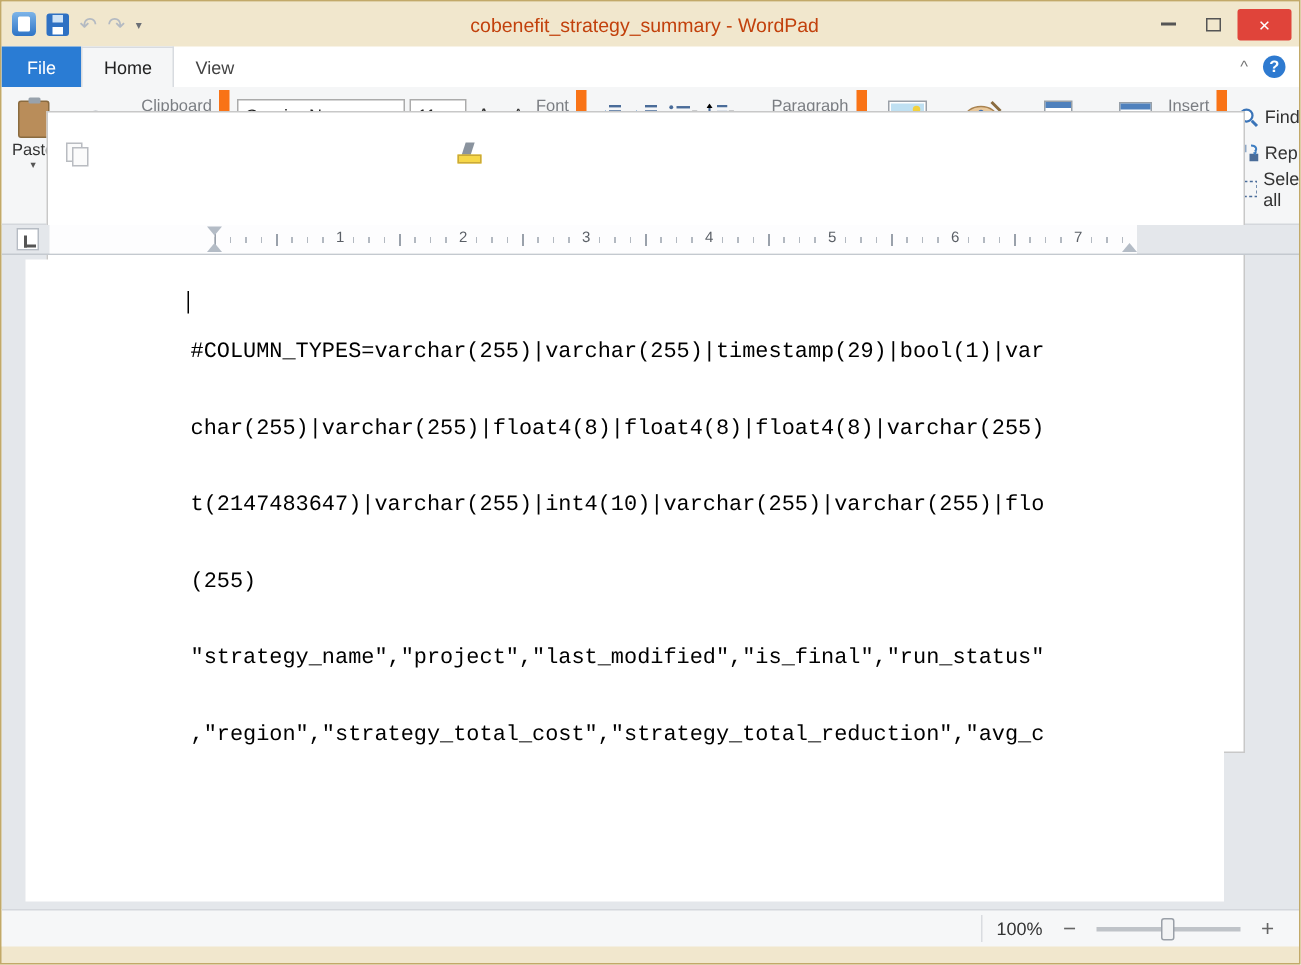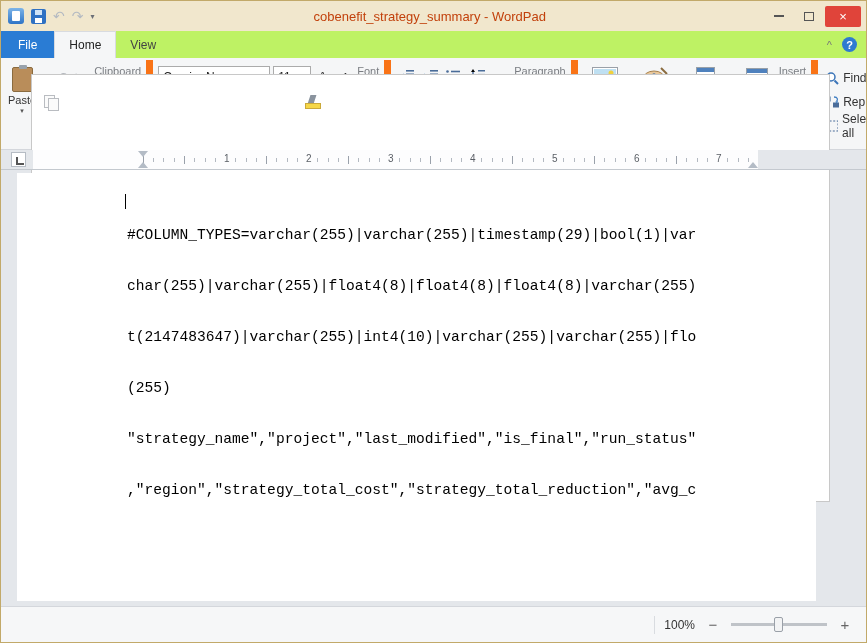--- a/index.html
+++ b/index.html
@@ -20,21 +20,21 @@
   .qat-save::after { content: ""; position: absolute; left: 4px; bottom: 1px; right: 4px; height: 5px; background: #fff; }
   .qat-glyph { font-size: 14px; color: #b4bac2; line-height: 1; }
   .qat-drop { font-size: 8px; color: #6b6f76; }
   .title { flex: 1; text-align: center; font-size: 13px; color: #c2410c; }
   .win-controls { display: flex; align-items: center; gap: 2px; padding-right: 5px; }
   .win-btn { width: 28px; height: 21px; display: flex; align-items: center; justify-content: center; }
   .min-bar { width: 10px; height: 2px; background: #555; }
   .max-box { width: 10px; height: 9px; border: 1px solid #555; }
   .close-btn { width: 36px; height: 21px; background: #e0443a; border-radius: 2px; color: #fff; display: flex; align-items: center; justify-content: center; font-size: 13px; }
   
-  .tabrow { height: 27px; display: flex; align-items: stretch; background: #bef264; }
+  .tabrow { height: 27px; display: flex; align-items: stretch; background: #ffffff; }
   .tab { padding: 5px 14px; font-size: 12px; color: #444; display: flex; align-items: center; }
   .tab-file { background: #2a7cd4; color: #fff; padding: 5px 17px; }
   .tab-active { background: #f5f6f7; color: #222; border: 1px solid #d8dbe0; border-bottom: none; }
   .tab-right { margin-left: auto; display: flex; align-items: center; gap: 10px; padding-right: 9px; }
   .collapse { color: #777; font-size: 11px; }
   .help { width: 15px; height: 15px; border-radius: 50%; background: #2e7ad0; color: #fff; font-size: 11px; font-weight: bold; display: flex; align-items: center; justify-content: center; }
   
   .ribbon { height: 92px; background: #f5f6f7; border-bottom: 1px solid #d4d7dc; display: flex; padding: 2px 0 0 2px; }
   .group { display: flex; flex-direction: row; border-right: 7px solid #f97316; padding: 2px 5px 0 5px; justify-content: center; }
   .group-content { flex: 1; display: flex; }
@@ -99,21 +99,21 @@
   .ruler-num { position: absolute; top: 3px; font-size: 10px; color: #5a5f66; background: #fdfdfe; padding: 0 2px; }
   .marker-first { position: absolute; left: 105px; top: 1px; width: 0; height: 0; border-left: 5px solid transparent; border-right: 5px solid transparent; border-top: 6px solid #b4bcc6; }
   .marker-hang  { position: absolute; left: 105px; bottom: 1px; width: 0; height: 0; border-left: 5px solid transparent; border-right: 5px solid transparent; border-bottom: 6px solid #b4bcc6; }
   .marker-right { position: absolute; left: 715px; bottom: 1px; width: 0; height: 0; border-left: 5px solid transparent; border-right: 5px solid transparent; border-bottom: 6px solid #b4bcc6; }
   
   .doc-area { height: 436px; background: #e4e7eb; overflow: hidden; }
   .page { width: 799px; height: 428px; background: #fff; margin: 3px 0 0 16px; position: relative; }
   .doc-text { padding: 20px 0 0 110px; font-family: "Liberation Mono", "DejaVu Sans Mono", monospace; font-size: 14.6px; line-height: 17px; color: #000; white-space: pre; }
   .caret { position: absolute; left: 108px; top: 21px; width: 1px; height: 15px; background: #000; }
   
-  .statusbar { height: 36px; background: #f6f7f8; border-top: 1px solid #d4d7dc; display: flex; align-items: center; justify-content: flex-end; gap: 9px; padding-right: 12px; }
+  .statusbar { height: 25px; background: #f6f7f8; border-top: 1px solid #d4d7dc; display: flex; align-items: center; justify-content: flex-end; gap: 9px; padding-right: 12px; }
   .sb-sep { width: 1px; height: 18px; background: #d9dce0; }
   .zoom-label { font-size: 12px; color: #333; }
   .zoom-btn { font-size: 15px; color: #666; width: 18px; text-align: center; }
   .zoom-track { width: 96px; height: 3px; background: #bfc3c8; position: relative; }
   .zoom-thumb { position: absolute; left: 43px; top: -6px; width: 9px; height: 15px; background: #f2f3f4; border: 1px solid #9aa0a8; border-radius: 2px; }
 </style>
 </head>
 <body>
 
 <div class="window">

